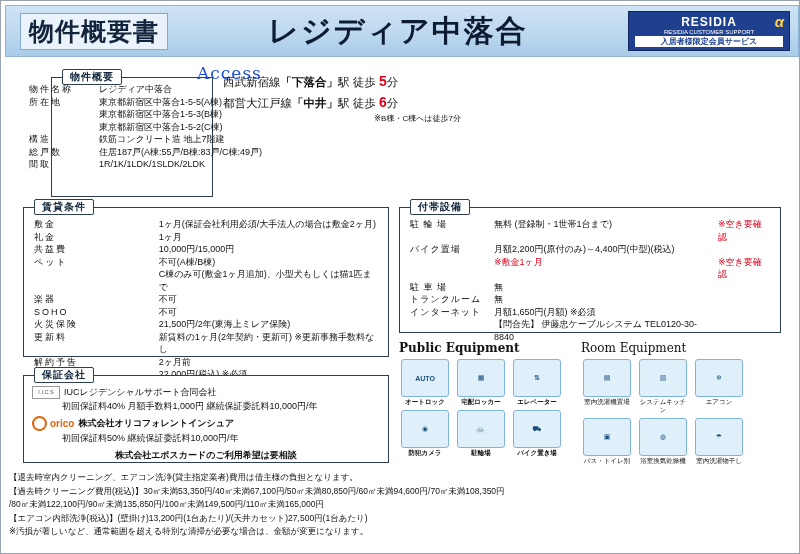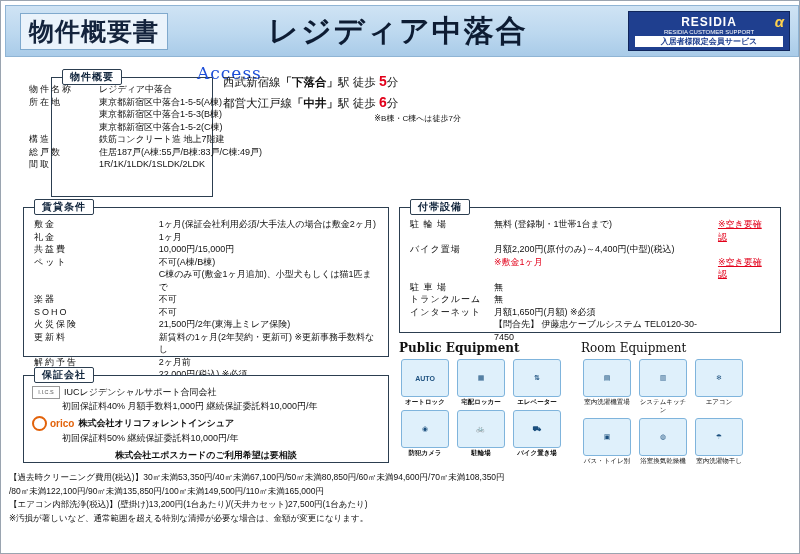--- a/index.html
+++ b/index.html
@@ -62,21 +62,21 @@
     font-family:"DejaVu Serif","Liberation Serif",serif;
     font-size:17px;letter-spacing:1px;color:#1d4ed8;
   }
   .access-body{position:absolute;left:222px;top:72px;width:250px;}
   .access-line{font-size:11.5px;letter-spacing:0px;margin-bottom:4px;white-space:nowrap;}
   .access-line b{font-weight:bold;}
   .min-num{color:#e2001a;font-size:14px;font-weight:bold;}
   .access-note{font-size:8px;text-align:right;width:238px;margin-top:-2px;}
 
   .red{color:#e2001a;}
-  .small{font-size:8px;text-decoration:underline;}
+  .small{font-size:8px;}
 
   
   .note-li{line-height:12px;margin-bottom:4px;font-size:8.5px;}
 
   
   .eq-title{
     font-family:"DejaVu Serif","Liberation Serif",serif;
     font-size:12px;color:#111;
   }
   .icon-grid{display:flex;gap:4px;}
@@ -258,21 +258,21 @@
               <td>無</td>
               <td></td>
             </tr>
         <tr>
               <td class="k2">インターネット</td>
               <td>月額1,650円(月額) ※必須</td>
               <td></td>
             </tr>
         <tr>
               <td class="k2"></td>
-              <td>【問合先】 伊藤忠ケーブルシステム  TEL0120-30-7450</td>
+              <td>【問合先】 伊藤忠ケーブルシステム  TEL0120-30-8840</td>
               <td></td>
             </tr>
       </tbody>
         </table>
     </div>
   </div>
 
   <div class="box" style="left:22px;top:374px;width:364px;height:86px;">
     <div class="box-title">保証会社</div>
     <div class="box-inner">
@@ -349,19 +349,20 @@
         <div class="icon-cap">浴室換気乾燥機</div>
       </div>
       <div class="icon-cell">
         <div class="icon-box">☂</div>
         <div class="icon-cap">室内洗濯物干し</div>
       </div>
     </div>
   </div>
 
   <div class="bottom">
+    <div>【退去時室内クリーニング、エアコン洗浄(貸主指定業者)費用は借主様の負担となります。</div>
     <div>【過去時クリーニング費用(税込)】30㎡未満53,350円/40㎡未満67,100円/50㎡未満80,850円/60㎡未満94,600円/70㎡未満108,350円</div>
     <div>/80㎡未満122,100円/90㎡未満135,850円/100㎡未満149,500円/110㎡未満165,000円</div>
     <div>【エアコン内部洗浄(税込)】(壁掛け)13,200円(1台あたり)/(天井カセット)27,500円(1台あたり)</div>
     <div>※汚損が著しいなど、通常範囲を超える特別な清掃が必要な場合は、金額が変更になります。</div>
   </div>
 
 </div>
 
 </body></html>

